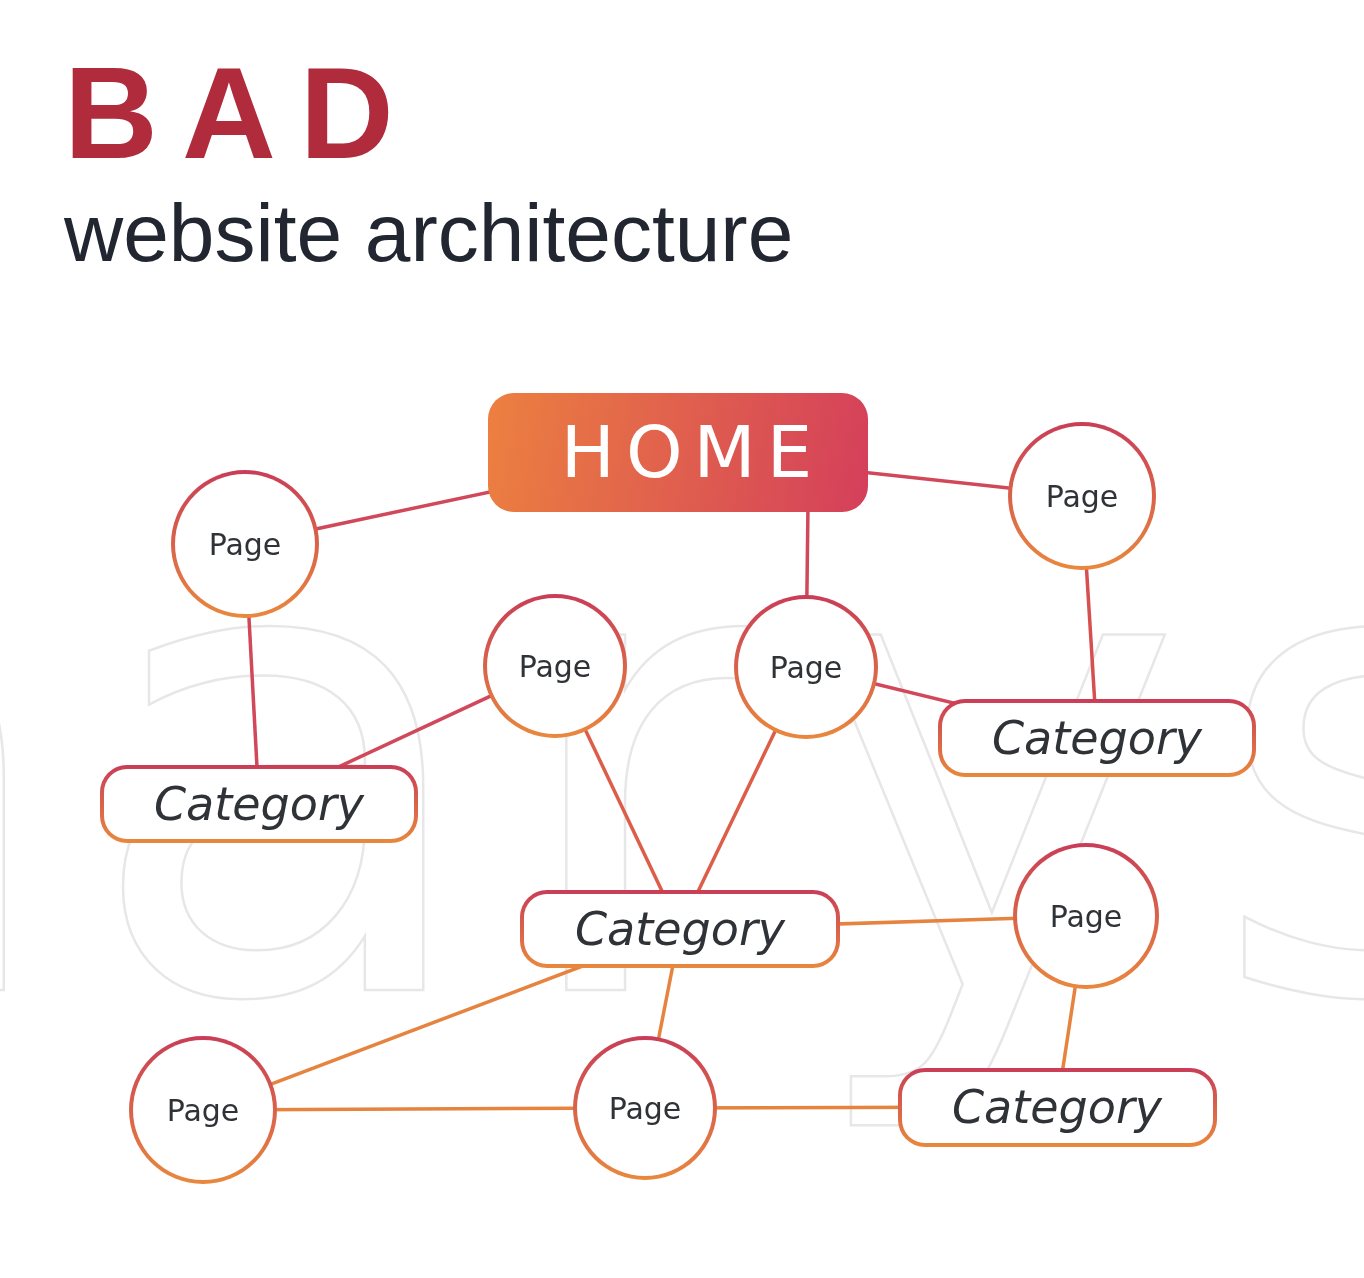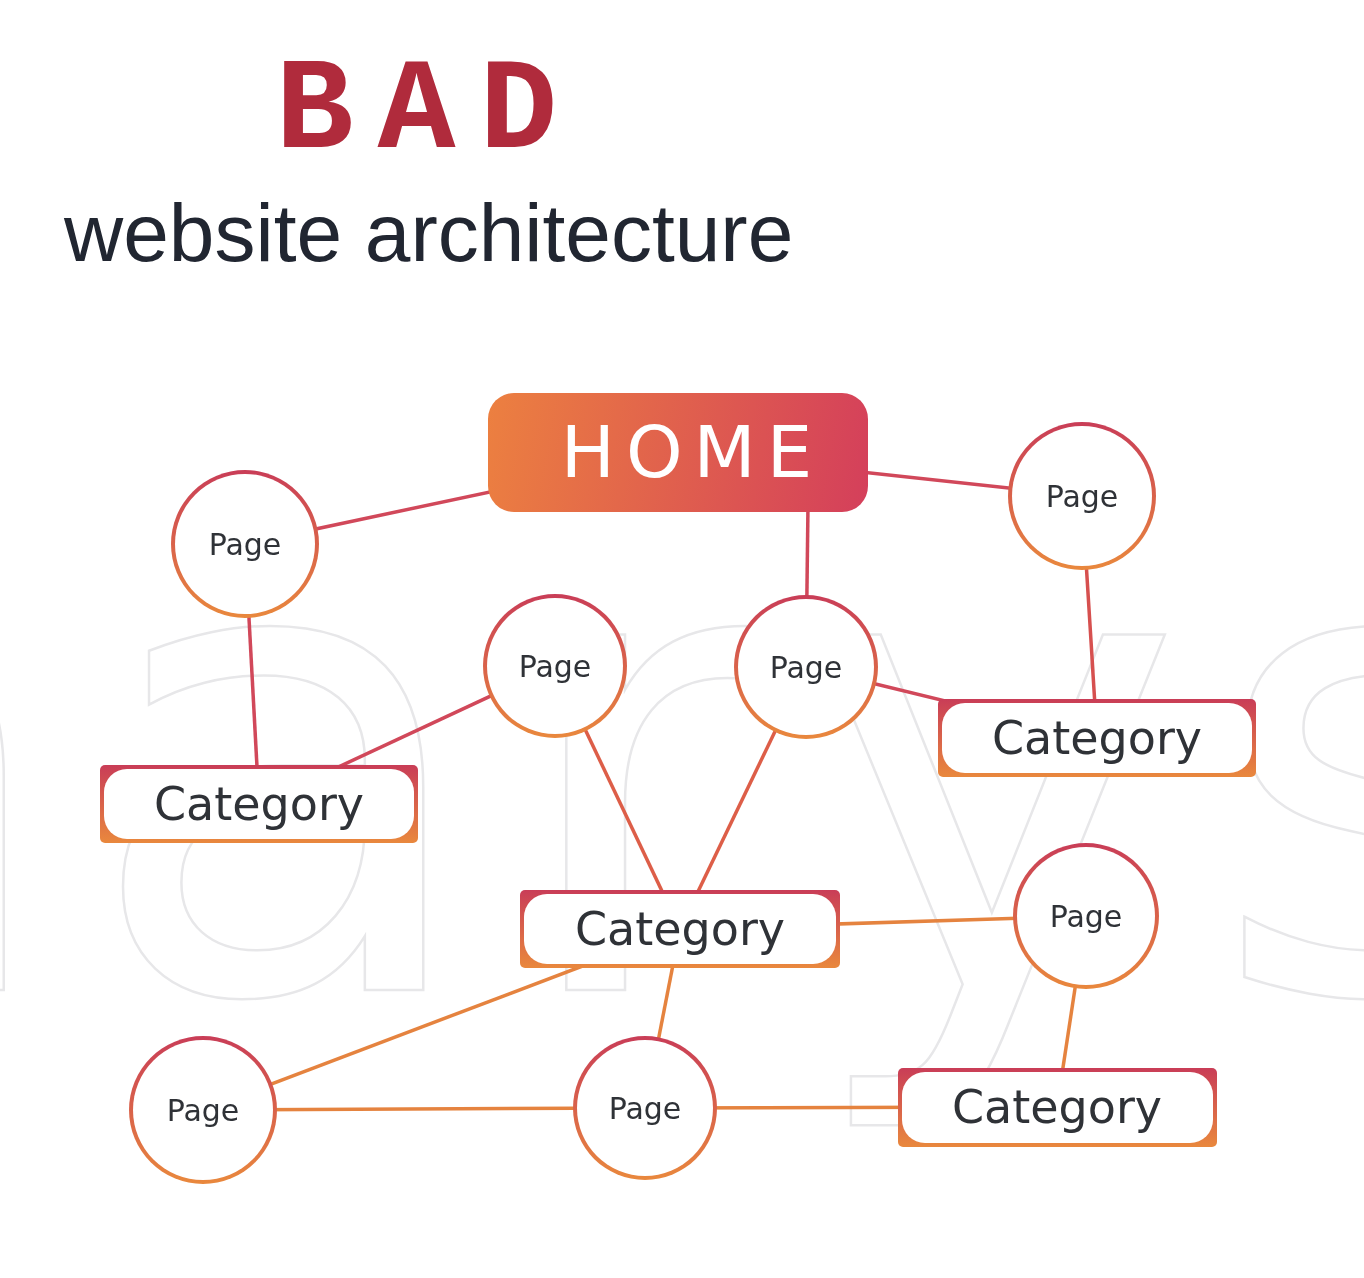--- a/index.html
+++ b/index.html
@@ -19,27 +19,26 @@
     inset: 0;
   }
   
   .header {
     position: absolute;
     left: 64px;
     top: 48px;
   }
   .title {
     margin: 0;
-    font-family: Liberation Mono, monospace;
+    font-family: Liberation Sans, sans-serif;
     font-size: 130px;
     font-weight: 800;
     letter-spacing: 24px;
     line-height: 1.0;
     color: var(--title_red, #B02B3C);
-    text-align: center;
   }
   .subtitle {
     margin-top: 14px;
     font-family: Liberation Sans, sans-serif;
     font-size: 82px;
     font-weight: 400;
     line-height: 1.0;
     color: var(--subtitle_ink, #212631);
   }
   
@@ -68,21 +67,22 @@
     white-space: nowrap;
   }
   .node.page {
     border-radius: 50%;
   }
   .node.page .node-inner {
     border-radius: 50%;
     font-size: 30px;
   }
   .node.category {
-    border-radius: 5px;
+    border-radius: 27px;
+    font-style: italic;
   }
   .node.category .node-inner {
     border-radius: 23px;
     font-size: 46px;
   }
   .node.home {
     border-radius: 26px;
     background: linear-gradient(100deg, var(--home_left, #EC8040), var(--home_right, #D43F5B));
     display: flex;
     align-items: center;

